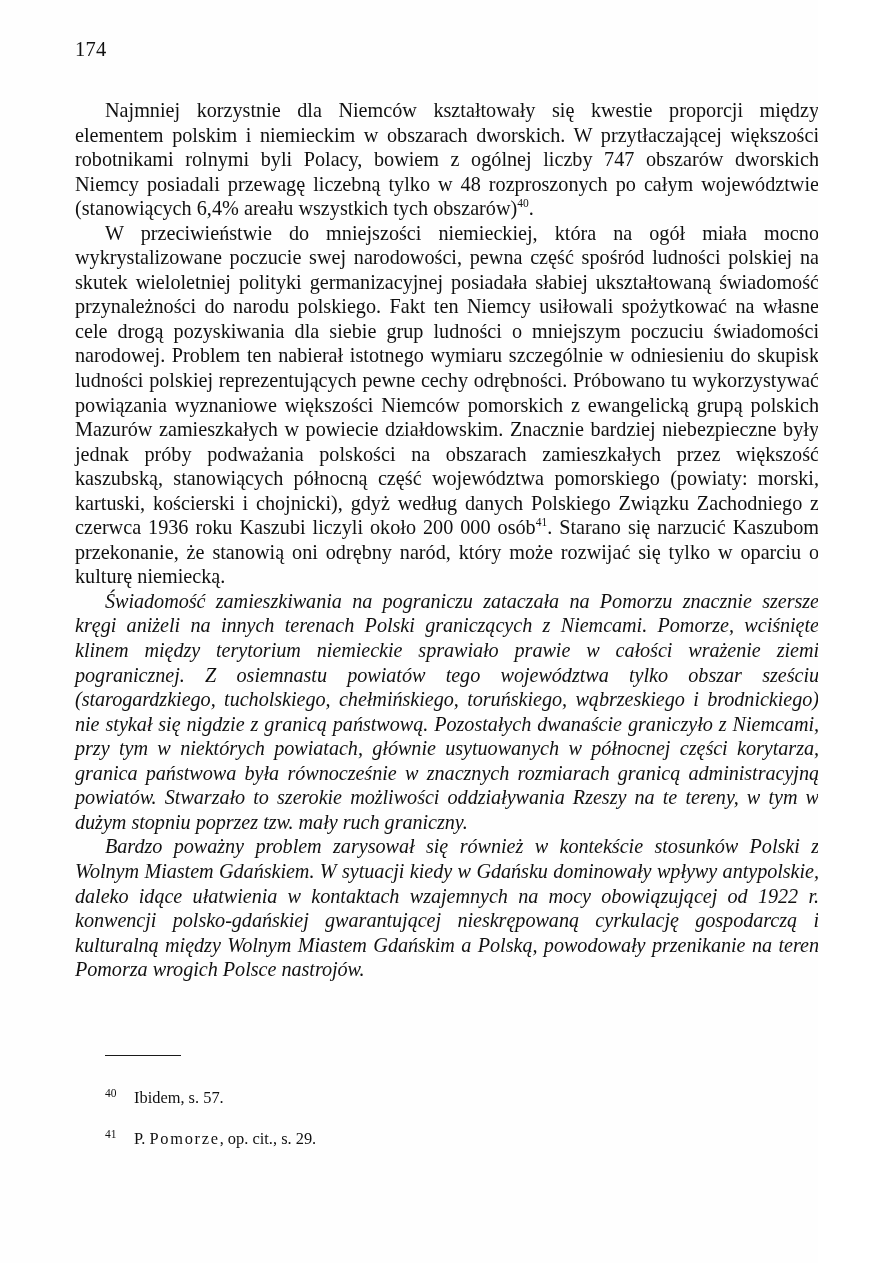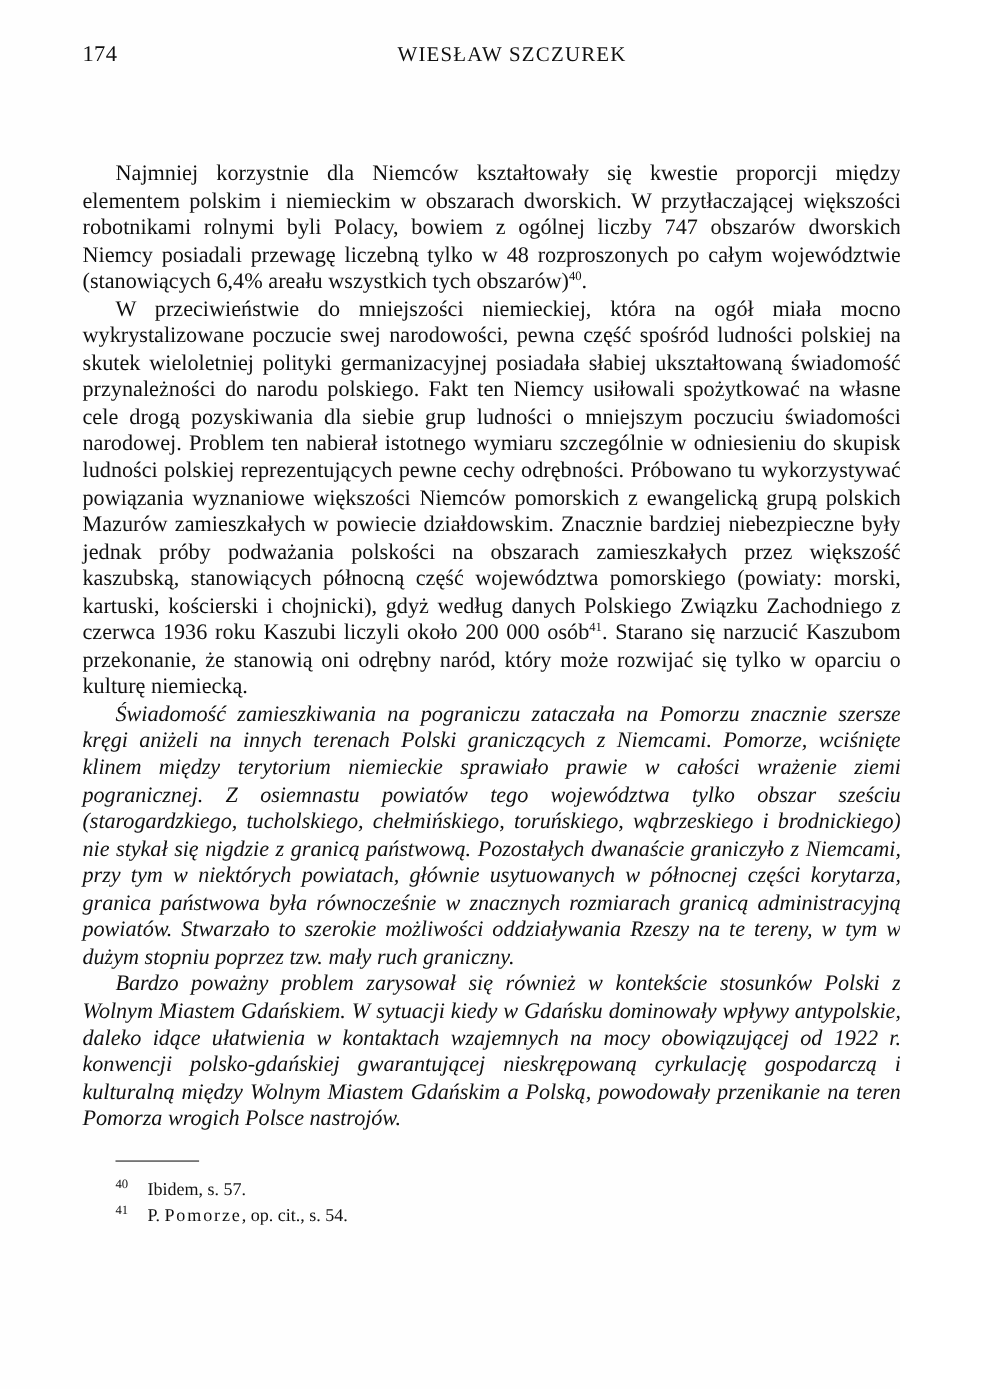--- a/index.html
+++ b/index.html
@@ -43,21 +43,20 @@
     padding-left: 38px;
     box-sizing: border-box;
   }
 
   
   .body {
     position: absolute;
     top: 98px;
     left: 75px;
     width: 744px;
-    margin-top: 48px;
   }
   p.para {
     margin: 0;
     font-size: 20.2px;
     line-height: 24.55px;
     text-align: justify;
     text-justify: inter-word;
     text-indent: 30px;
     hyphens: manual;
     -webkit-hyphens: manual;
@@ -86,54 +85,54 @@
   .footnotes {
     position: absolute;
     left: 105px;
     top: 1069px;
     width: 700px;
   }
   .fnote {
     font-size: 16.4px;
     line-height: 24px;
     white-space: nowrap;
+    margin-top: 17px;
   }
   .fnote .marker {
     display: inline-block;
     width: 29px;
     font-size: 11.5px;
     vertical-align: super;
     line-height: 0;
   }
   .spaced-name {
     letter-spacing: 1.7px;
   }
 </style>
 </head>
 <body>
 
 <div class="page">
 
   <div class="runhead">
     <span class="folio">174</span>
-    <span class="runtitle">WIESŁAW SZCZUREK</span>
   </div>
 
   <div class="body">
 
     <p class="para"><span>Najmniej korzystnie dla Niemców kształtowały się kwestie proporcji między elementem polskim i niemieckim w obszarach dworskich. W przytłaczającej większości robotnikami rolnymi byli Polacy, bowiem z ogólnej liczby 747 obszarów dworskich Niemcy posiadali przewagę liczebną tylko w 48 rozproszonych po całym województwie (stanowiących 6,4% areału wszystkich tych obszarów)</span><sup class="fn">40</sup><span>.</span></p>
 
     <p class="para"><span>W przeciwieństwie do mniejszości niemieckiej, która na ogół miała mocno wykrystalizowane poczucie swej narodowości, pewna część spośród ludności polskiej na skutek wieloletniej polityki germanizacyjnej posiadała słabiej ukształtowaną świadomość przynależności do narodu polskiego. Fakt ten Niemcy usiłowali spożytkować na własne cele drogą pozyskiwania dla siebie grup ludności o mniejszym poczuciu świadomości narodowej. Problem ten nabierał istotnego wymiaru szczególnie w odniesieniu do skupisk ludności polskiej reprezentujących pewne cechy odrębności. Próbowano tu wykorzystywać powiązania wyznaniowe większości Niemców pomorskich z ewangelicką grupą polskich Mazurów zamieszkałych w powiecie działdowskim. Znacznie bardziej niebezpieczne były jednak próby podważania polskości na obszarach zamieszkałych przez większość kaszubską, stanowiących północną część województwa pomorskiego (powiaty: morski, kartuski, kościerski i chojnicki), gdyż według danych Polskiego Związku Zachodniego z czerwca 1936 roku Kaszubi liczyli około 200 000 osób</span><sup class="fn">41</sup><span>. Starano się narzucić Kaszubom przekonanie, że stanowią oni odrębny naród, który może rozwijać się tylko w oparciu o kulturę niemiecką.</span></p>
 
     <p class="para tight"><span>Świadomość zamieszkiwania na pograniczu zataczała na Pomorzu znacznie szersze kręgi aniżeli na innych terenach Polski graniczących z Niemcami. Pomorze, wciśnięte klinem między terytorium niemieckie sprawiało prawie w całości wrażenie ziemi pogranicznej. Z osiemnastu powiatów tego województwa tylko obszar sześciu (starogardzkiego, tucholskiego, chełmińskiego, toruńskiego, wąbrzeskiego i brodnickiego) nie stykał się nigdzie z granicą państwową. Pozostałych dwanaście graniczyło z Niemcami, przy tym w niektórych powiatach, głównie usytuowanych w północnej części korytarza, granica państwowa była równocześnie w znacznych rozmiarach granicą administracyjną powiatów. Stwarzało to szerokie możliwości oddziaływania Rzeszy na te tereny, w tym w dużym stopniu poprzez tzw. mały ruch graniczny.</span></p>
 
     <p class="para tight"><span>Bardzo poważny problem zarysował się również w kontekście stosunków Polski z Wolnym Miastem Gdańskiem. W sytuacji kiedy w Gdańsku dominowały wpływy antypolskie, daleko idące ułatwienia w kontaktach wzajemnych na mocy obowiązującej od 1922 r. konwencji polsko-gdańskiej gwarantującej nieskrępowaną cyrkulację gospodarczą i kulturalną między Wolnym Miastem Gdańskim a Polską, powodowały przenikanie na teren Pomorza wrogich Polsce nastrojów.</span></p>
 
   </div>
 
   <div class="fn-rule"></div>
 
   <div class="footnotes">
     <div class="fnote"><span class="marker">40</span><span>Ibidem, s. 57.</span></div>
-    <div class="fnote"><span class="marker">41</span><span>P. </span><span class="spaced-name">Pomorze</span><span>, op. cit., s. 54.</span></div>
+    <div class="fnote"><span class="marker">41</span><span>P. </span><span class="spaced-name">Pomorze</span><span>, op. cit., s. 29.</span></div>
   </div>
 
 </div>
 
 </body></html>

